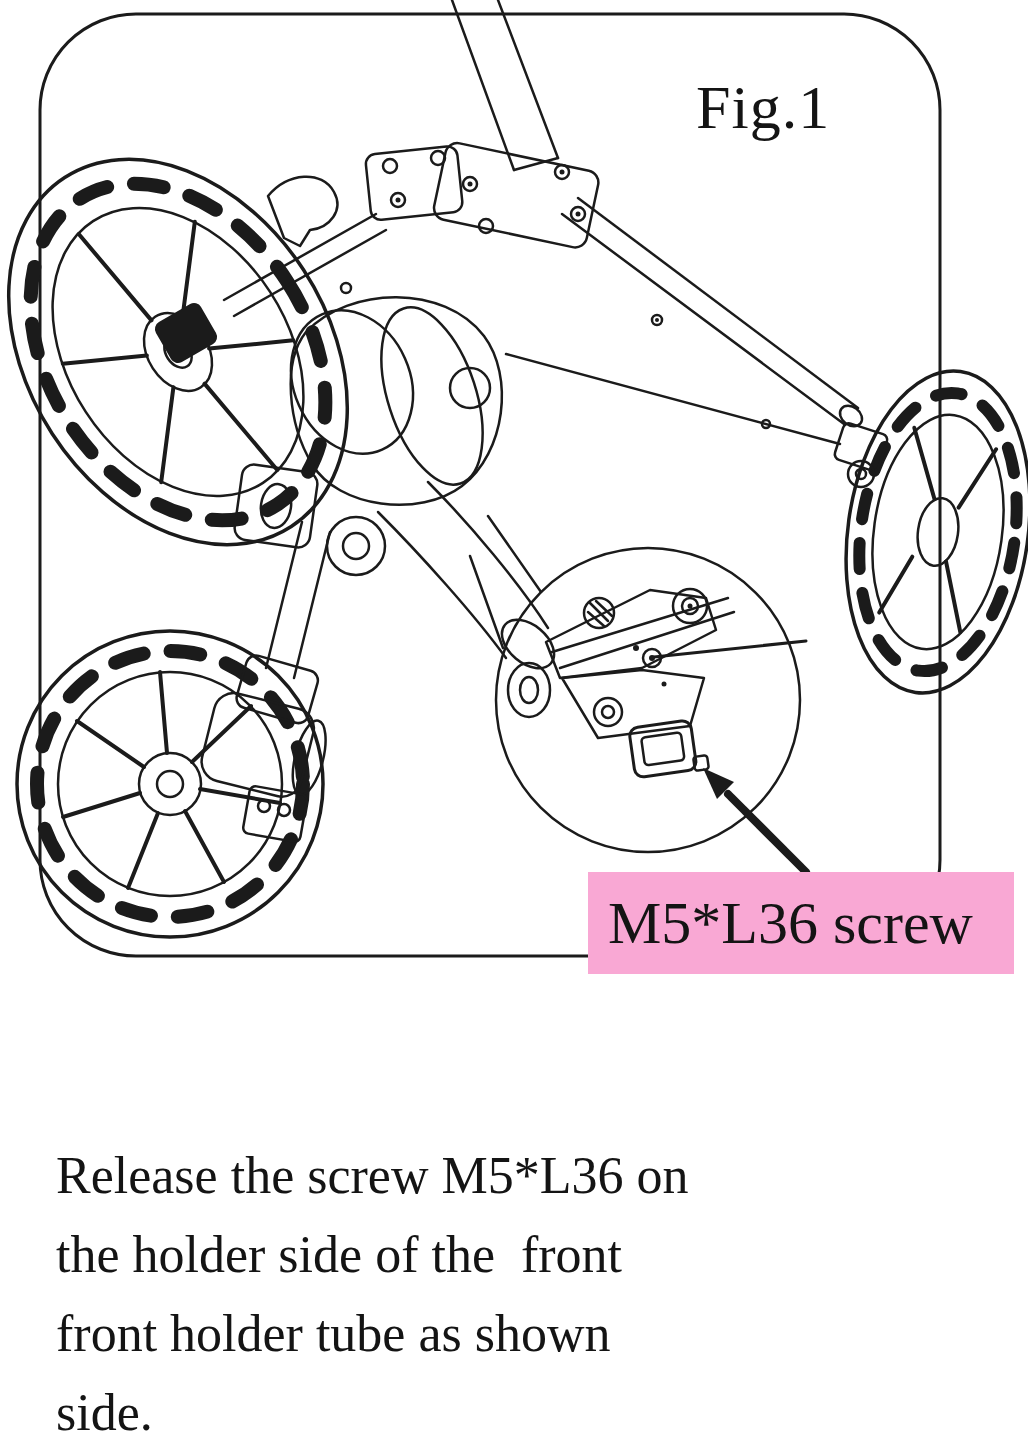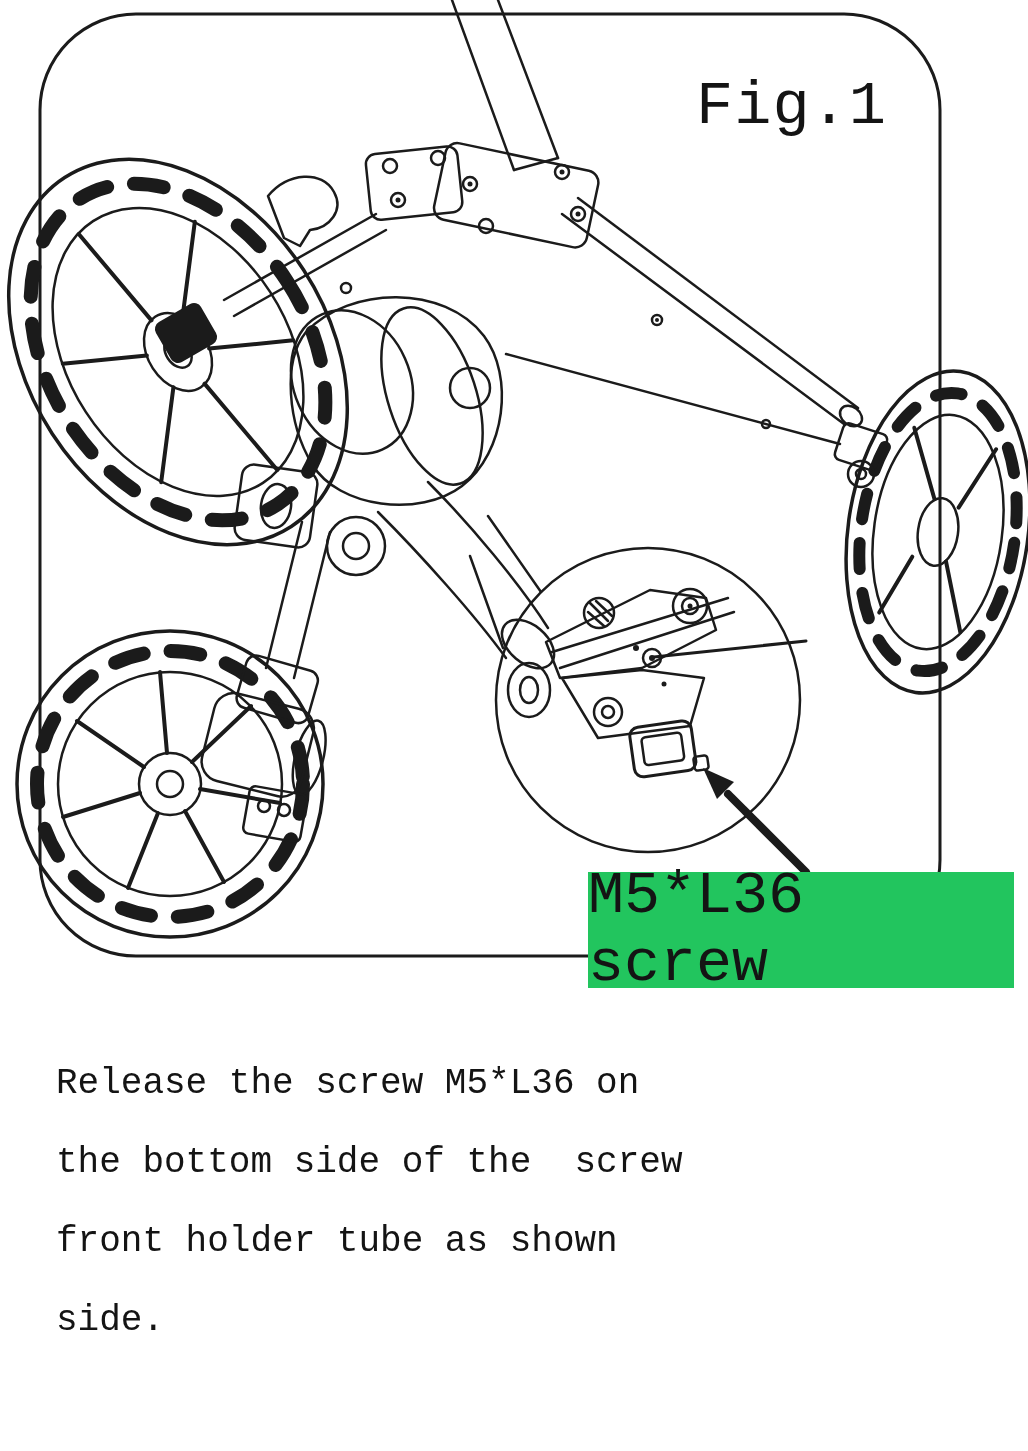--- a/index.html
+++ b/index.html
@@ -2,50 +2,51 @@
 <html><head>
 <meta charset="utf-8">
 <style>
   * { box-sizing: border-box; }
   html, body { margin: 0; padding: 0; background: #ffffff; }
   .page {
     position: relative;
     width: 1028px;
     height: 1451px;
     background: #ffffff;
-    font-family: Liberation Mono, monospace;
+    font-family: Liberation Serif, serif;
     color: #141414;
     overflow: hidden;
   }
   .drawing-svg { position: absolute; left: 0; top: 0; display: block; }
   .fig-label {
     position: absolute;
     left: 696px;
     top: 76px;
     font-size: 62px;
     line-height: 1;
     letter-spacing: 1px;
     color: #141414;
   }
   .callout-label {
     position: absolute;
     left: 588px;
     top: 872px;
     width: 426px;
-    height: 116px;
-    background: #22c55e;
+    height: 102px;
+    background: #f9a8d4;
     display: flex;
     align-items: center;
+    padding-left: 20px;
   }
   .callout-label .txt { font-size: 60px; color: #141414; }
   .instructions {
     position: absolute;
     left: 56px;
-    top: 1044px;
-    font-size: 36px;
+    top: 1136px;
+    font-size: 52px;
     line-height: 79px;
     color: #141414;
   }
   .instr-line { white-space: pre; }
 </style>
 </head>
 <body>
 
 <div class="page">
 
@@ -212,18 +213,18 @@
   </svg>
 
   <div class="fig-label">Fig.1</div>
 
   <div class="callout-label">
     <span class="txt">M5*L36 screw</span>
   </div>
 
   <div class="instructions">
     <div class="instr-line">Release the screw M5*L36 on</div>
-    <div class="instr-line">the bottom side of the  screw</div>
+    <div class="instr-line">the holder side of the  front</div>
     <div class="instr-line">front holder tube as shown</div>
     <div class="instr-line">side.</div>
   </div>
 
 </div>
 
 </body></html>

